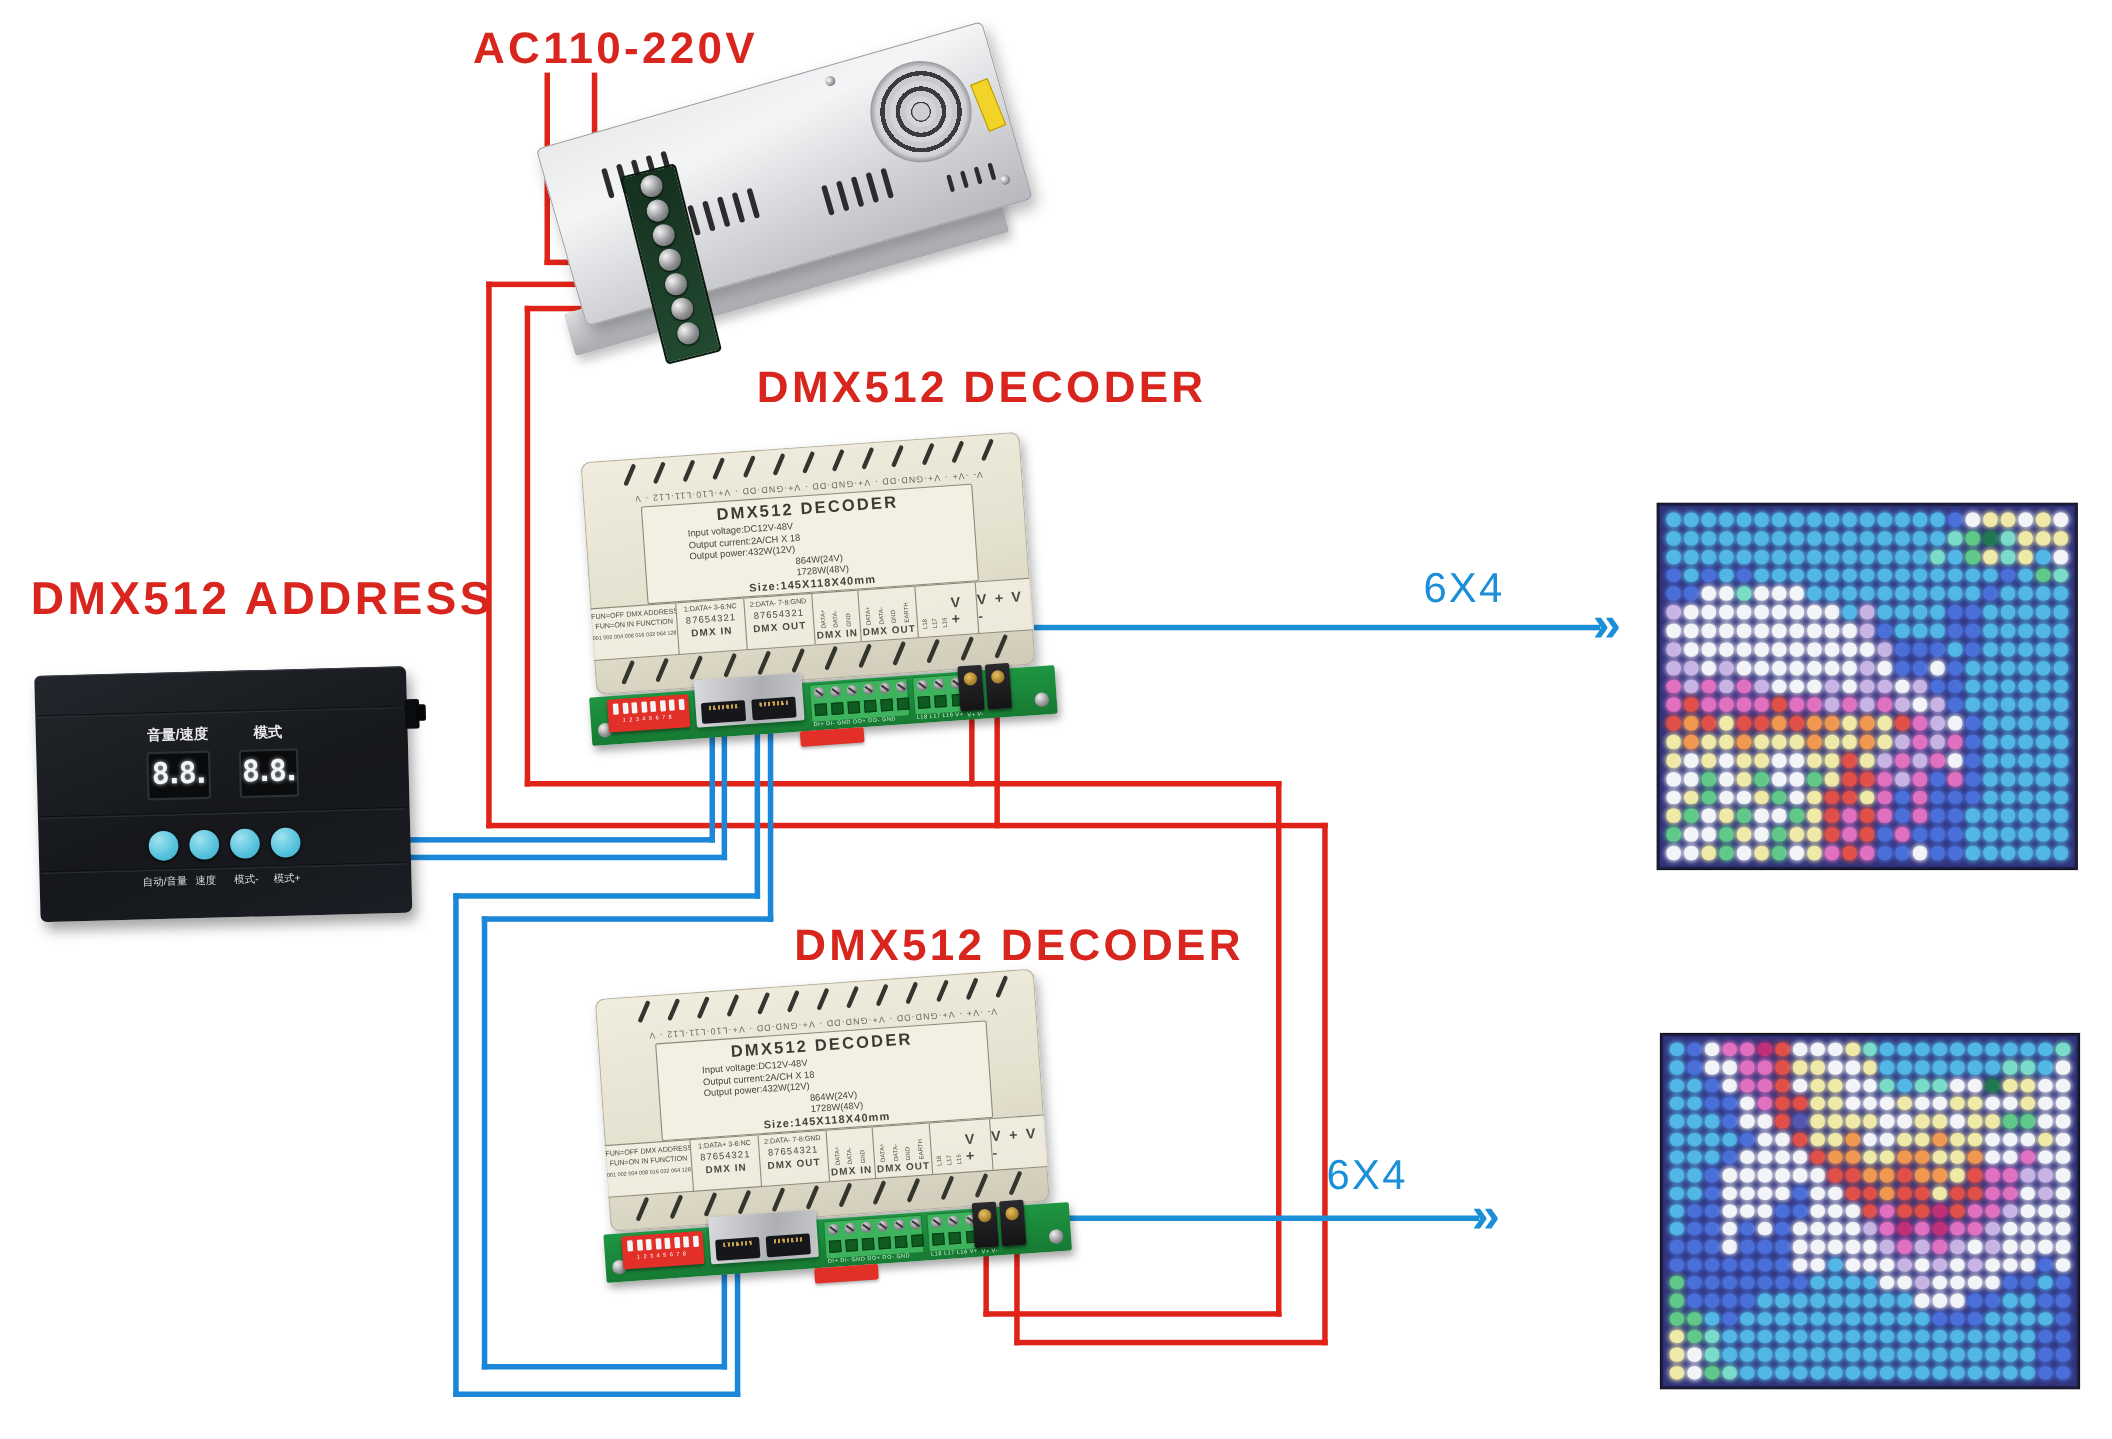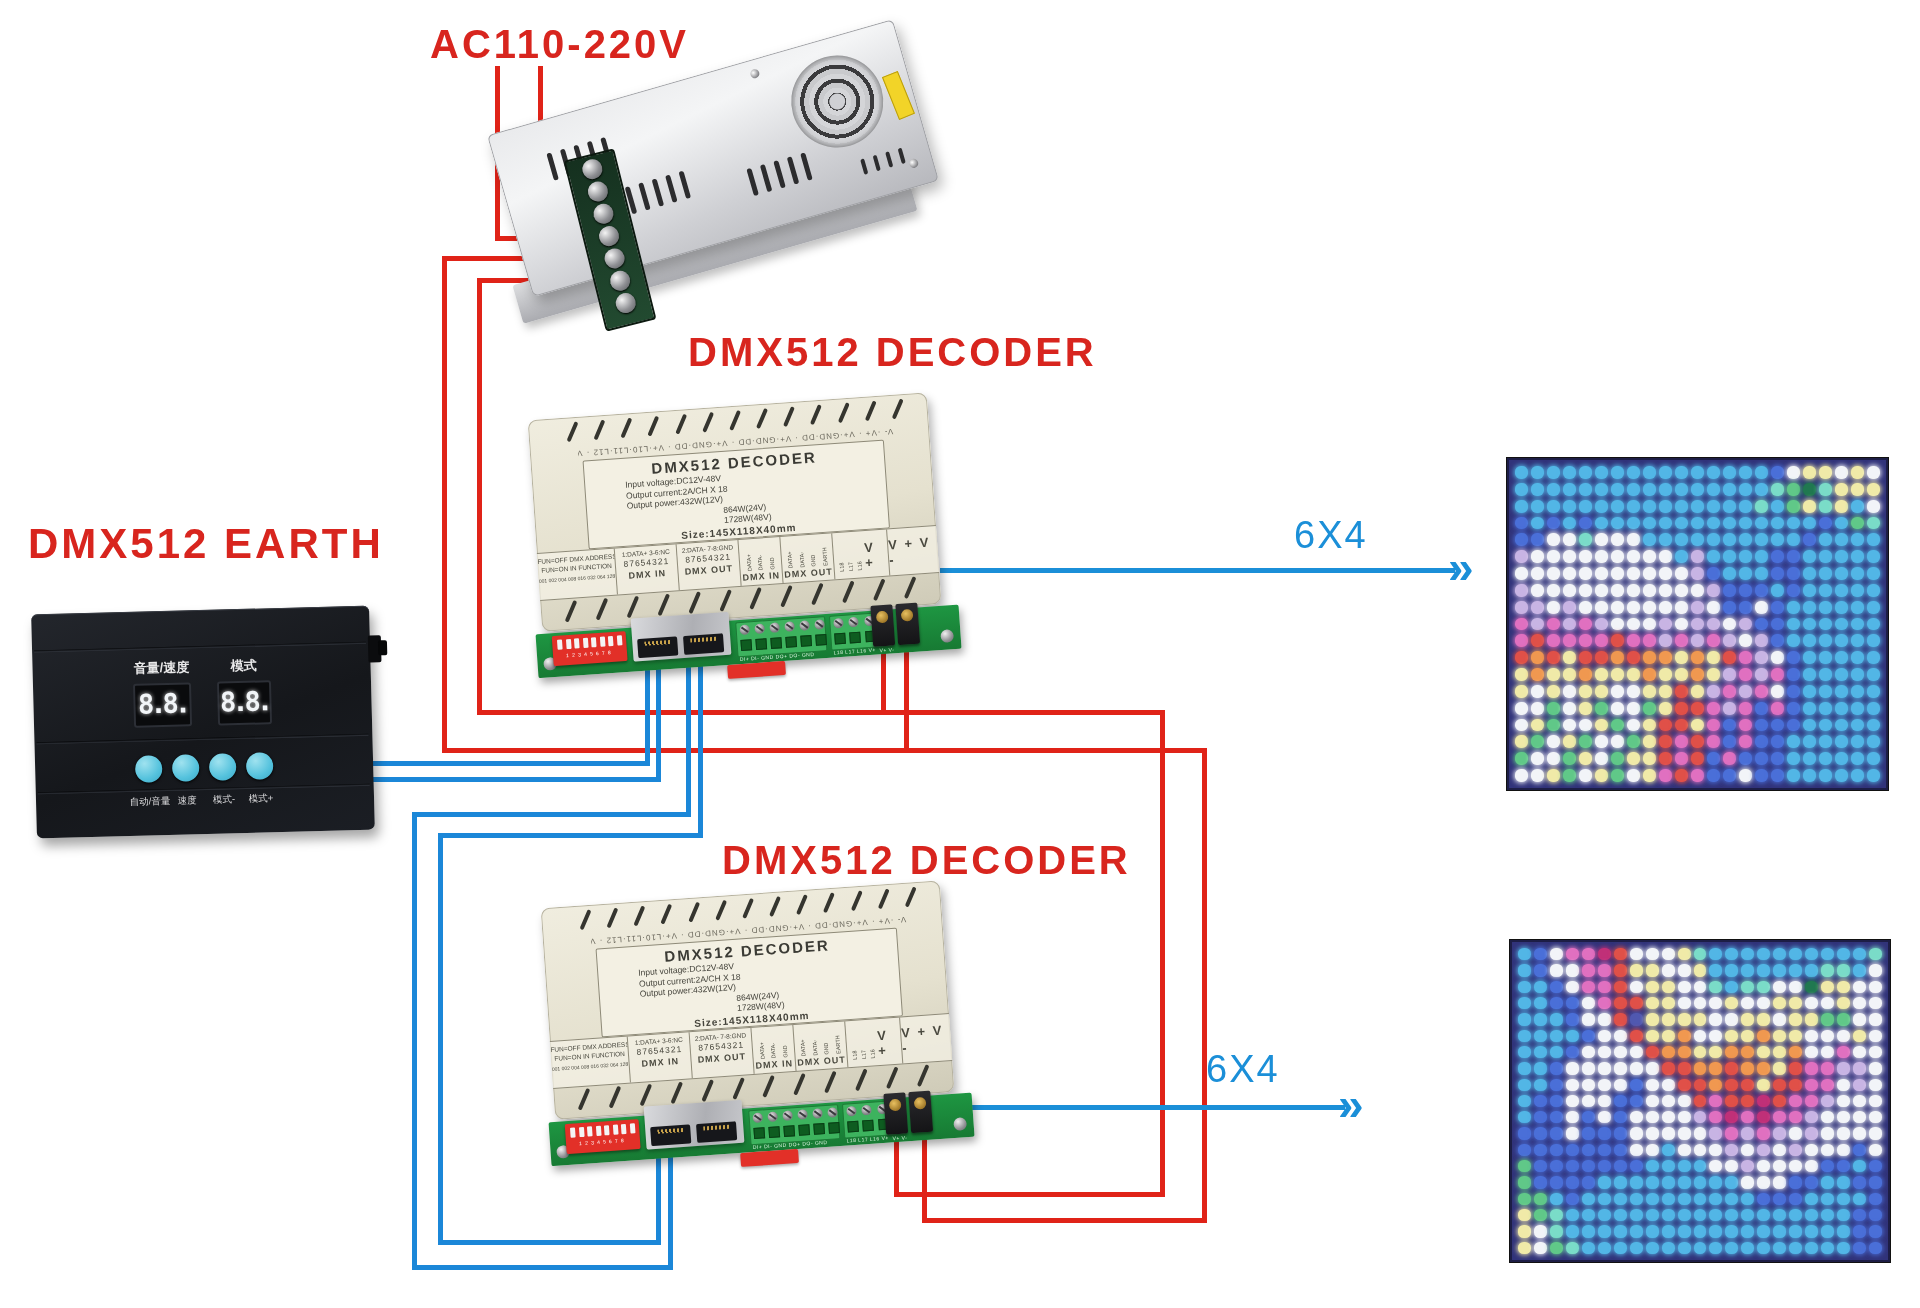--- a/index.html
+++ b/index.html
@@ -139,21 +139,21 @@
     <div style="left: 438px; top: 833px; width: 265px; height: 5px; background: rgb(27, 135, 216);"></div>
     <div style="left: 438px; top: 833px; width: 5px; height: 412px; background: rgb(27, 135, 216);"></div>
     <div style="left: 438px; top: 1240px; width: 223px; height: 5px; background: rgb(27, 135, 216);"></div>
     <div style="left: 656px; top: 1140px; width: 5px; height: 105px; background: rgb(27, 135, 216);"></div>
     <div style="left: 940px; top: 568px; width: 515px; height: 5px; background: rgb(27, 143, 216);"></div>
     <div style="left: 925px; top: 1105px; width: 420px; height: 5px; background: rgb(27, 143, 216);"></div>
   </div>
 
 <div class="biglabel" style="left:430px;top:22px;font-size:40px;">AC110-220V</div>
 <div class="biglabel" style="left:688px;top:330px;font-size:40px;">DMX512 DECODER</div>
-<div class="biglabel" style="left:28px;top:520px;font-size:42px;">DMX512 EARTH</div>
+<div class="biglabel" style="left:28px;top:520px;font-size:42px;">DMX512 ADDRESS</div>
 <div class="biglabel" style="left:722px;top:838px;font-size:40px;">DMX512 DECODER</div>
 <div class="bluelabel" style="left:1294px;top:514px;font-size:38px;">6X4</div>
 <div class="bluelabel" style="left:1206px;top:1048px;font-size:38px;">6X4</div>
 <div class="chev" style="left:1448px;top:540px;">»</div>
 <div class="chev" style="left:1338px;top:1077px;">»</div>
 
 <div id="psu">
   <div class="psu-under"></div>
   <div class="psu-body">
     <div class="fan"></div>

